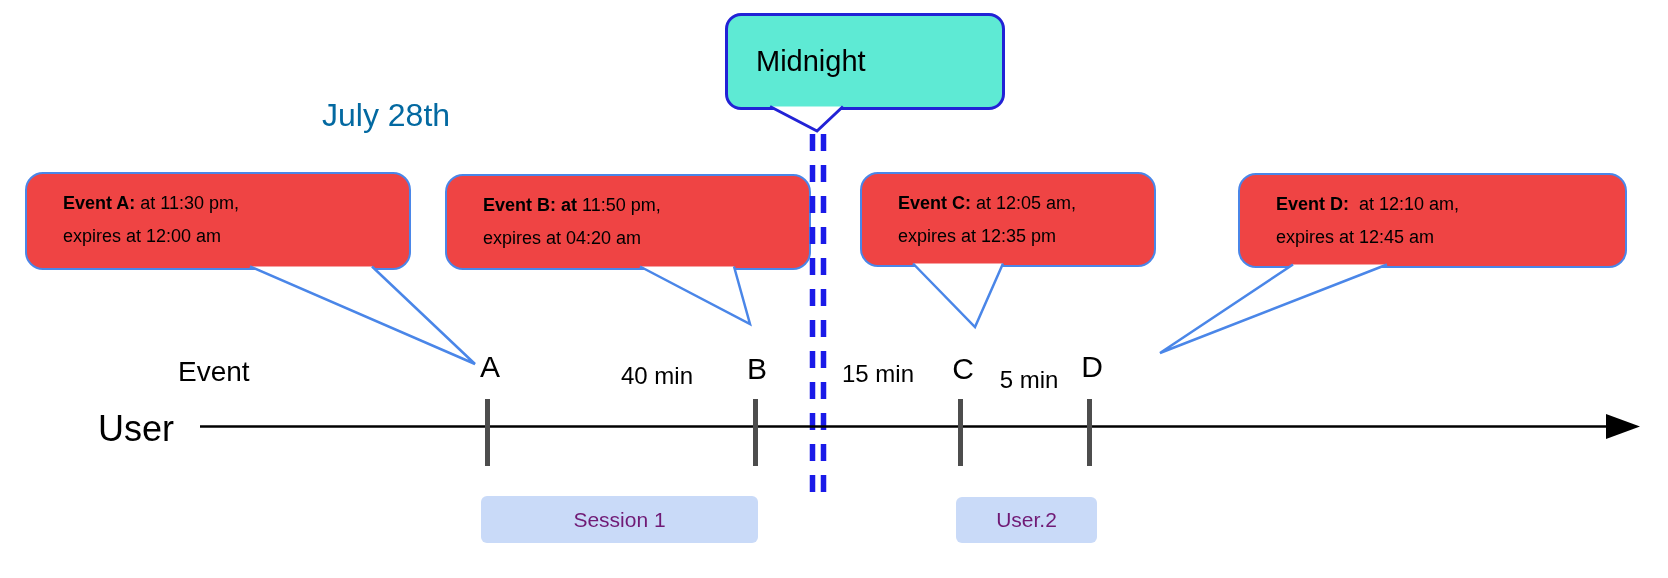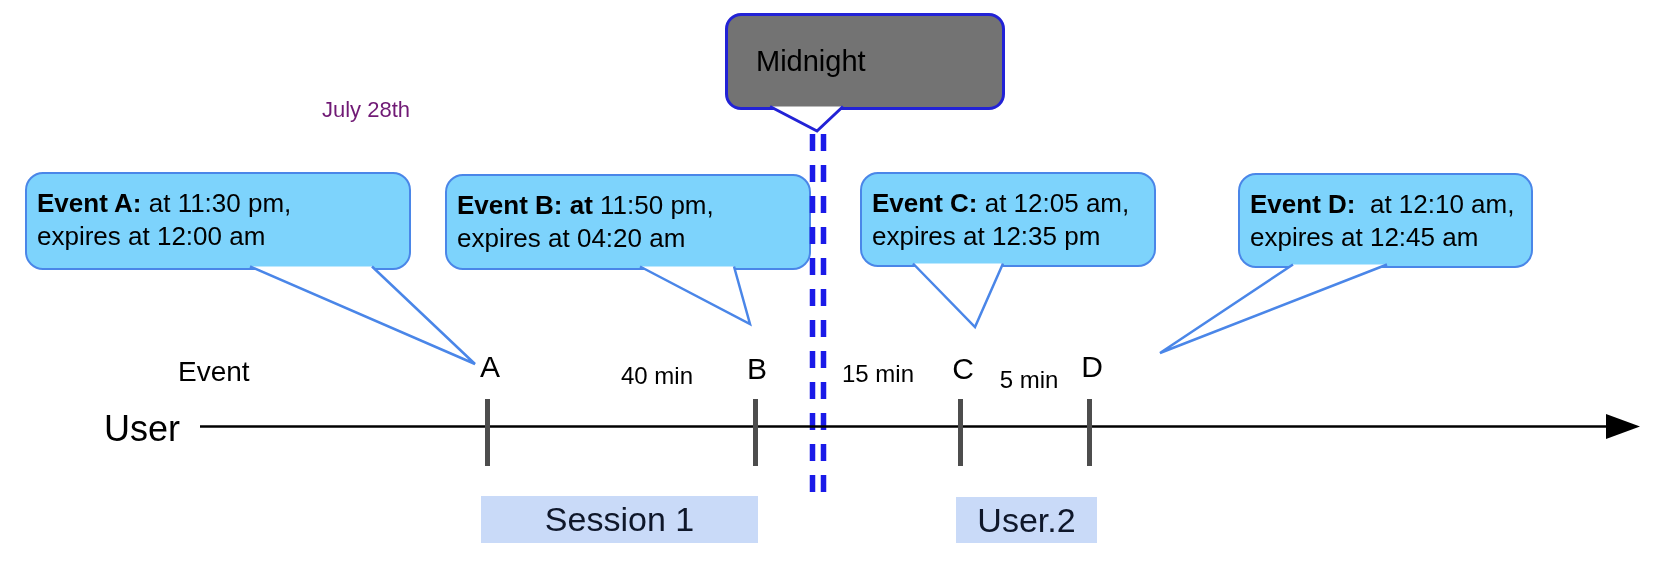--- a/index.html
+++ b/index.html
@@ -1,42 +1,42 @@
 <!DOCTYPE html>
 <html style="--callout_border: #4a86e8; --midnight_border: #2222d6; --dash_color: #1a1ae8; --session_fill: #c9daf8; --tick_color: #4d4d4d; --axis_color: #000000;"><head>
 <meta charset="utf-8">
 <style>
   html,body { margin:0; padding:0; background:#ffffff; }
   .canvas {
     position:relative; width:1668px; height:578px; background:#ffffff;
     font-family:"Liberation Sans", sans-serif; color:#000; overflow:hidden;
   }
   .day-heading {
-    position:absolute; font-size:22px; color:#701a75; white-space:nowrap;
+    position:absolute; font-size:32px; color:#0369a1; white-space:nowrap;
   }
   .midnight {
     position:absolute; left:725px; top:13px; width:280px; height:97px;
     border:3px solid var(--midnight_border, #2222d6); border-radius:16px;
-    box-sizing:border-box; background:#737373;
+    box-sizing:border-box; background:#5eead4;
     display:flex; align-items:center; padding-left:28px;
     font-size:29px; z-index:1;
   }
   .callout {
     position:absolute; border:2.5px solid var(--callout_border, #4a86e8);
-    border-radius:18px; box-sizing:border-box; background:#7dd3fc;
-    font-size:26px; line-height:33px; padding:13px 14px 0 10px;
+    border-radius:18px; box-sizing:border-box; background:#ef4444;
+    font-size:18px; line-height:33px; padding:13px 14px 0 36px;
     white-space:nowrap; z-index:1;
   }
   .callout .b { font-weight:bold; }
   .lbl { position:absolute; white-space:nowrap; }
   .c { transform:translateX(-50%); }
   .session {
     position:absolute; background:var(--session_fill, #c9daf8);
     display:flex; align-items:center; justify-content:center;
-    font-size:34px; color:#0f172a;
+    font-size:21px; color:#701a75;border-radius:6px;
   }
   svg.overlay {
     position:absolute; left:0; top:0; width:1668px; height:578px;
     z-index:5; pointer-events:none;
   }
   .tail { fill:#ffffff; stroke:var(--callout_border, #4a86e8); stroke-width:2.5; }
   .tail-midnight { fill:#ffffff; stroke:var(--midnight_border, #2222d6); stroke-width:3; }
   .dash { stroke:var(--dash_color, #1a1ae8); stroke-width:5.5; stroke-dasharray:17 14; }
   .axis { stroke:var(--axis_color, #000); stroke-width:2.5; }
   .tick { stroke:var(--tick_color, #4d4d4d); stroke-width:5; }
@@ -60,27 +60,27 @@
   <div class="callout" style="left:430px; top:174px; width:366px; height:96px;margin-left:15px;">
     <div><span class="b">Event B: at</span><span> 11:50 pm,</span></div>
     <div>expires at 04:20 am</div>
   </div>
 
   <div class="callout" style="left:860px; top:172px; width:296px; height:95px;">
     <div><span class="b">Event C:</span><span> at 12:05 am,</span></div>
     <div>expires at 12:35 pm</div>
   </div>
 
-  <div class="callout" style="left:1238px; top:173px; width:295px; height:95px;">
+  <div class="callout" style="left:1238px; top:173px; width:389px; height:95px;">
     <div><span class="b">Event D:</span><span>&nbsp; at 12:10 am,</span></div>
     <div>expires at 12:45 am</div>
   </div>
 
   <div class="lbl" style="left:178px; top:356px; font-size:28px;">Event</div>
-  <div class="lbl" style="left:104px; top:408px; font-size:36px;">User</div>
+  <div class="lbl" style="left:98px; top:408px; font-size:36px;">User</div>
 
   <div class="lbl c" style="left:490px; top:350px; font-size:30px;">A</div>
   <div class="lbl c" style="left:757px; top:352px; font-size:30px;">B</div>
   <div class="lbl c" style="left:963px; top:352px; font-size:30px;">C</div>
   <div class="lbl c" style="left:1092px; top:350px; font-size:30px;">D</div>
 
   <div class="lbl c" style="left:657px; top:362px; font-size:24px;">40 min</div>
   <div class="lbl c" style="left:878px; top:360px; font-size:24px;">15 min</div>
   <div class="lbl c" style="left:1029px; top:366px; font-size:24px;">5 min</div>
 

